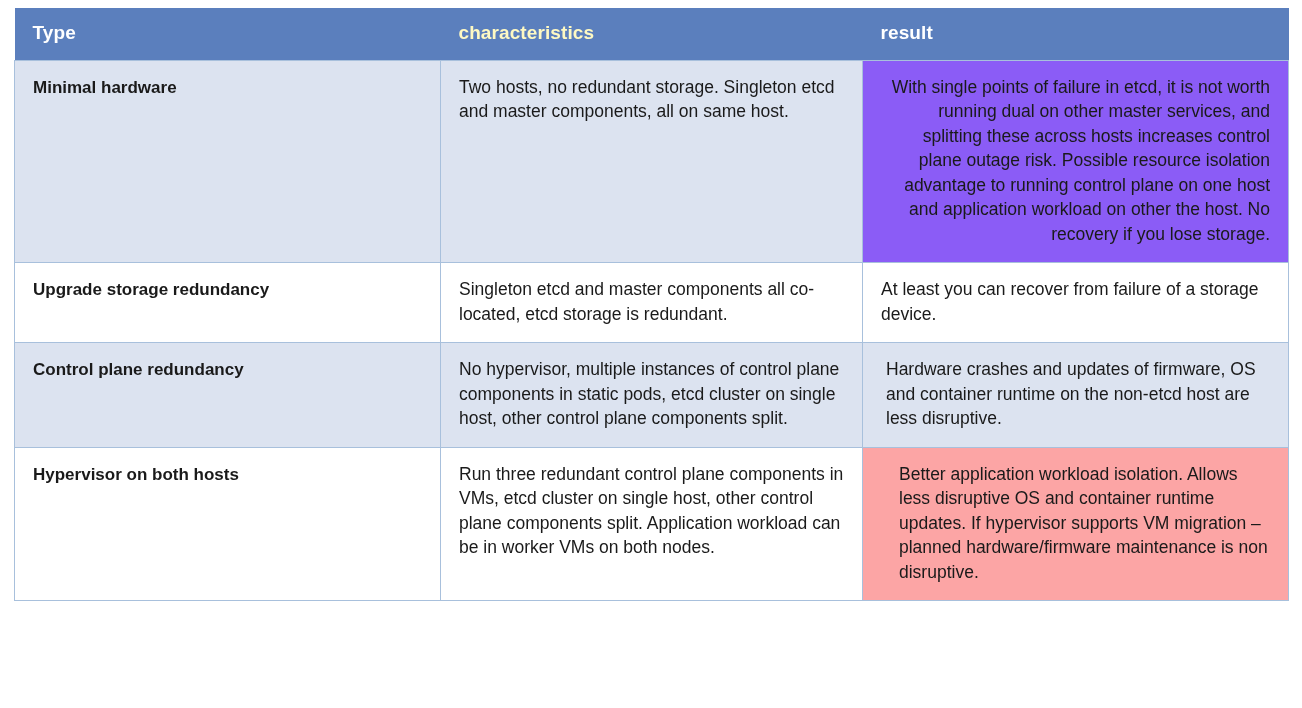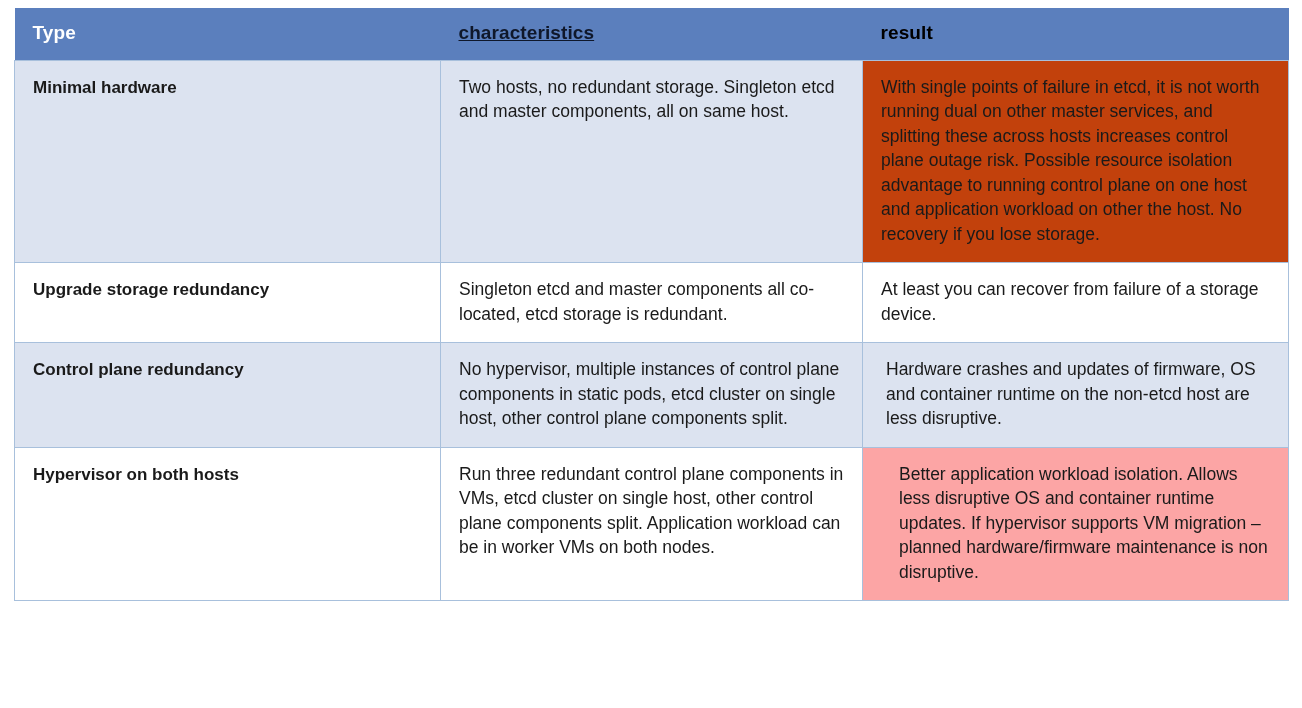--- a/index.html
+++ b/index.html
@@ -77,34 +77,34 @@
 <div id="table-wrap">
   <table class="comparison">
     <colgroup>
       <col class="col-type">
       <col class="col-chars">
       <col class="col-result">
     </colgroup>
     <thead>
       <tr>
         <th style="background: rgb(91, 127, 189); color: rgb(255, 255, 255);">Type</th>
-        <th style="background: rgb(91, 127, 189); color: #0f172a; text-decoration: underline;">characteristics</th>
-        <th style="background: rgb(91, 127, 189); color: #000000;">result</th>
+        <th style="background: rgb(91, 127, 189); color: #fef9c3;">characteristics</th>
+        <th style="background: rgb(91, 127, 189); color: #ffffff;">result</th>
       </tr>
     </thead>
     <tbody>
 
       <tr class="shade">
         <td class="type-cell" style="background: rgb(220, 227, 240); border-color: rgb(168, 192, 220);">
           <span class="cell-text">Minimal hardware</span>
         </td>
         <td class="body-cell" style="background: rgb(220, 227, 240); border-color: rgb(168, 192, 220);">
           <span class="cell-text">Two hosts, no redundant storage. Singleton etcd and master components, all on same host.</span>
         </td>
-        <td class="body-cell" style="background: #c2410c; border-color: rgb(168, 192, 220);">
+        <td class="body-cell" style="background: #8b5cf6; border-color: rgb(168, 192, 220); text-align: right;">
           <span class="cell-text">With single points of failure in etcd, it is not worth running dual on other master services, and splitting these across hosts increases control plane outage risk. Possible resource isolation advantage to running control plane on one host and application workload on other the host. No recovery if you lose storage.</span>
         </td>
       </tr>
 
       <tr class="plain">
         <td class="type-cell" style="background: rgb(255, 255, 255); border-color: rgb(168, 192, 220);">
           <span class="cell-text">Upgrade storage redundancy</span>
         </td>
         <td class="body-cell" style="background: rgb(255, 255, 255); border-color: rgb(168, 192, 220); margin-left: 28px;">
           <span class="cell-text">Singleton etcd and master components all co-located, etcd storage is redundant.</span>

